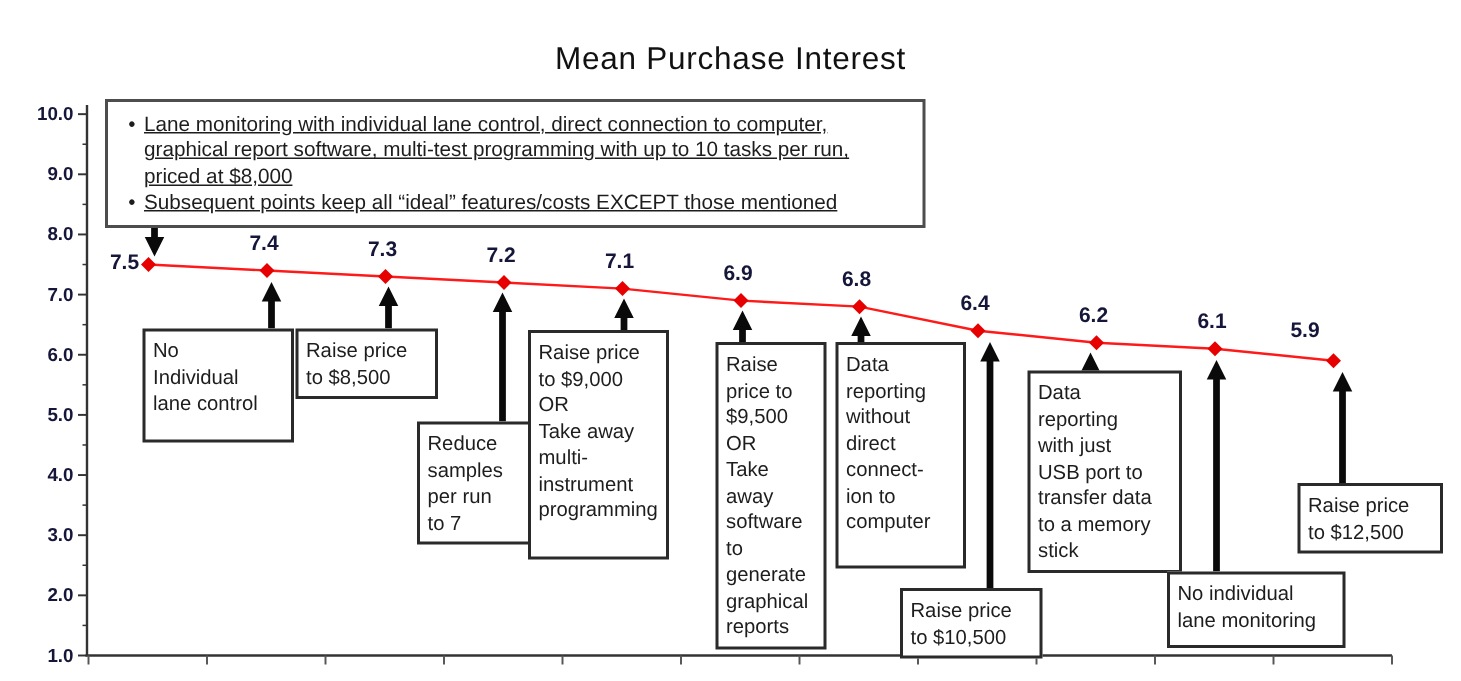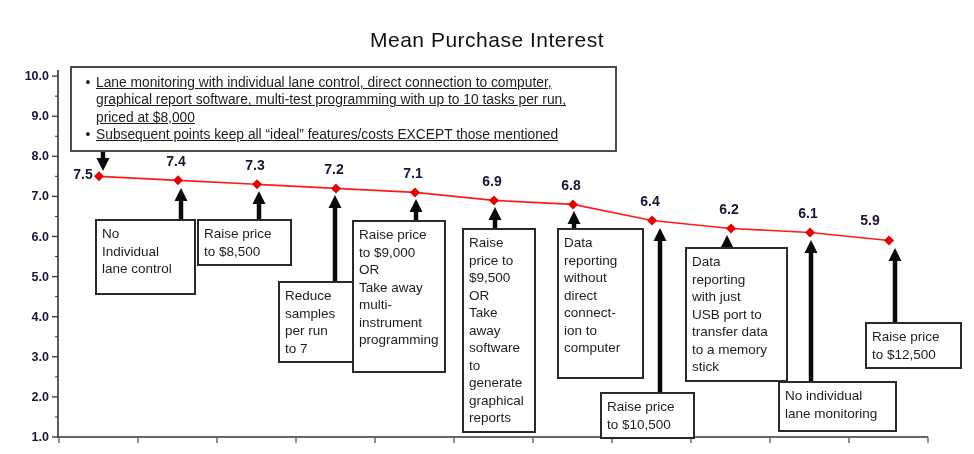--- a/index.html
+++ b/index.html
@@ -167,21 +167,21 @@
 samples
 per run
 to 7</div>
       <div class="ann-box" style="left: 352px; top: 220px; width: 94px; min-height: 153px;">Raise price
 to $9,000
 OR
 Take away
 multi-
 instrument
 programming</div>
-      <div class="ann-box" style="left: 462px; top: 228px; width: 74px; min-height: 196px;">Raise
+      <div class="ann-box" style="left: 477px; top: 228px; width: 74px; min-height: 196px;">Raise
 price to
 $9,500
 OR
 Take
 away
 software
 to
 generate
 graphical
 reports</div>

